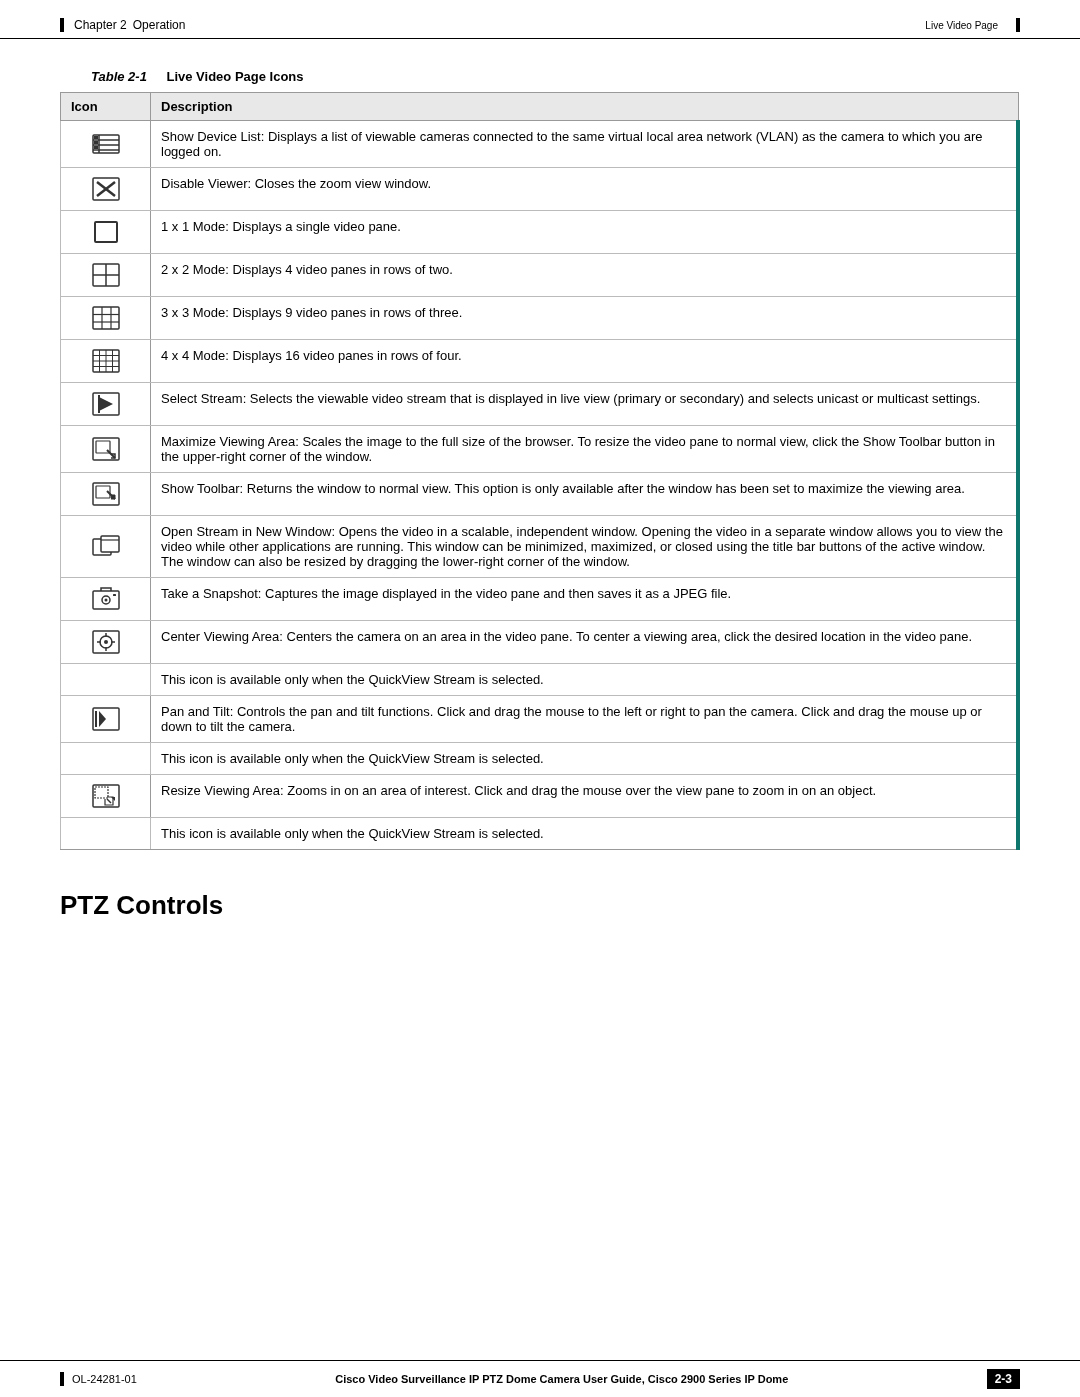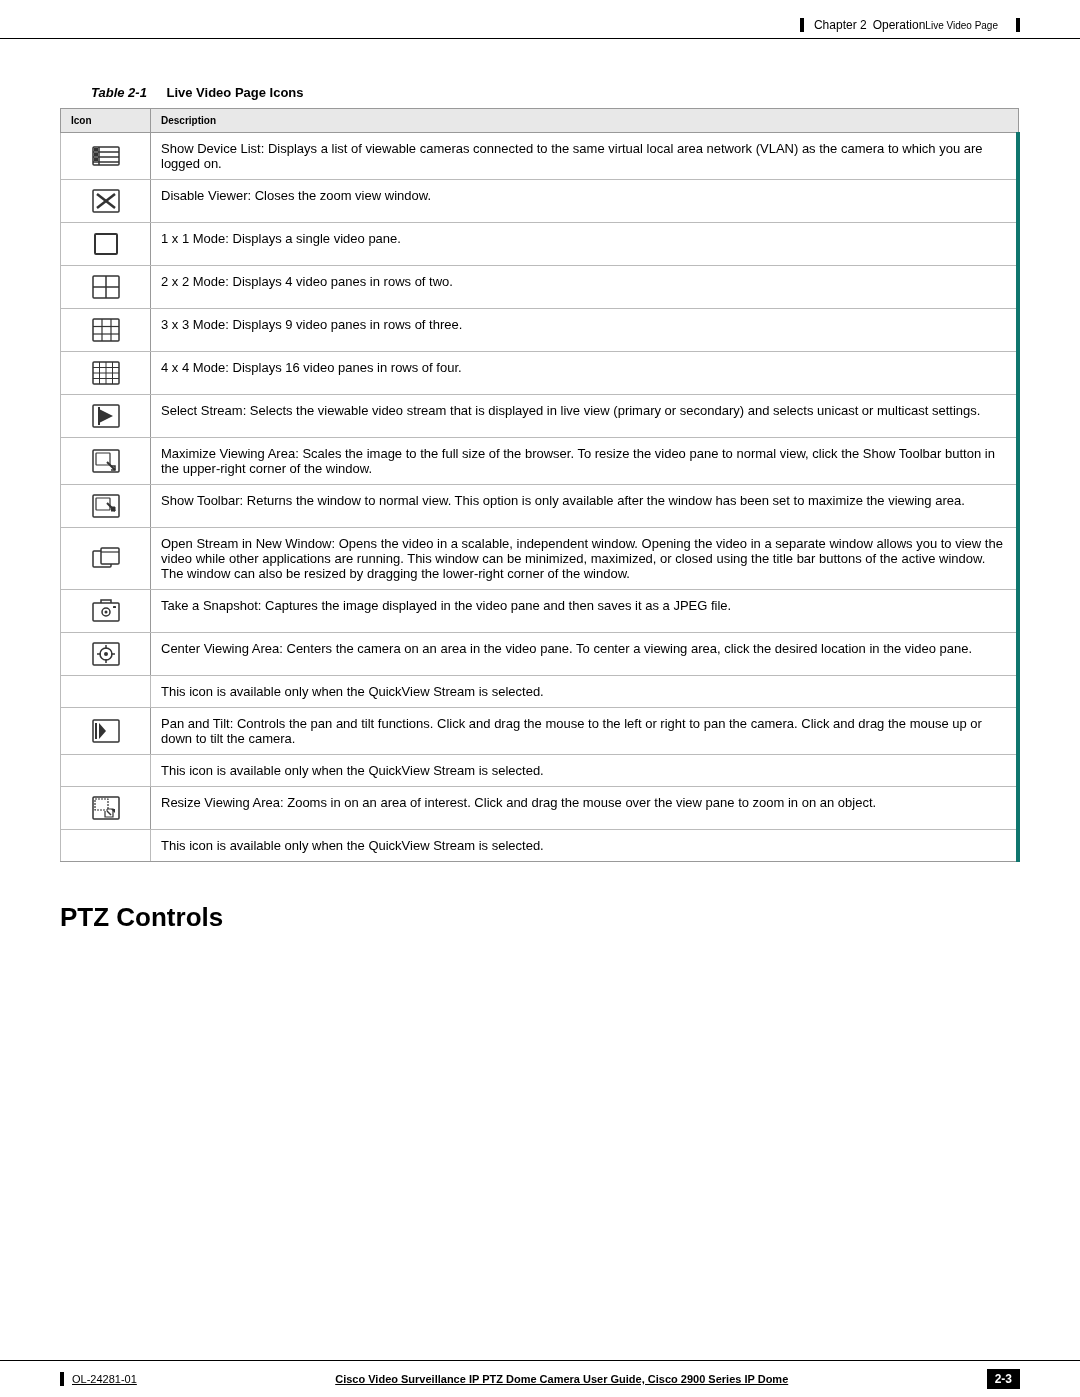--- a/index.html
+++ b/index.html
@@ -17,25 +17,25 @@
       width: 1080px;
       min-height: 1397px;
       padding: 0;
       position: relative;
       background: #fff;
     }
 
     
     .page-header {
       display: flex;
-      justify-content: flex-end;
+      justify-content: space-between;
       align-items: center;
       padding: 18px 60px 6px 60px;
       border-bottom: 1px solid #000;
-      margin-bottom: 16px;
+      margin-bottom: 0;
     }
 
     .header-left {
       display: flex;
       align-items: center;
       gap: 6px;
       font-size: 12px;
     }
 
     .header-left .bar-icon {
@@ -85,21 +85,21 @@
       width: 100%;
       border-collapse: collapse;
       margin-bottom: 40px;
     }
 
     .icons-table thead tr th {
       background: #e8e8e8;
       border: 1px solid #999;
       padding: 6px 10px;
       font-weight: bold;
-      font-size: 10px;
+      font-size: 13px;
       text-align: left;
     }
 
     .icons-table thead tr th:first-child {
       width: 90px;
     }
 
     .icons-table tbody tr td {
       border-bottom: 1px solid #bbb;
       border-left: 1px solid #bbb;
@@ -141,21 +141,20 @@
       position: absolute;
       bottom: 0;
       left: 0;
       right: 0;
       border-top: 1px solid #000;
       display: flex;
       justify-content: space-between;
       align-items: center;
       padding: 8px 60px;
       font-size: 11px;
-      text-decoration: underline;
     }
 
     .footer-center {
       text-align: center;
       font-size: 11px;
       font-weight: bold;
     }
 
     .footer-right {
       display: flex;

